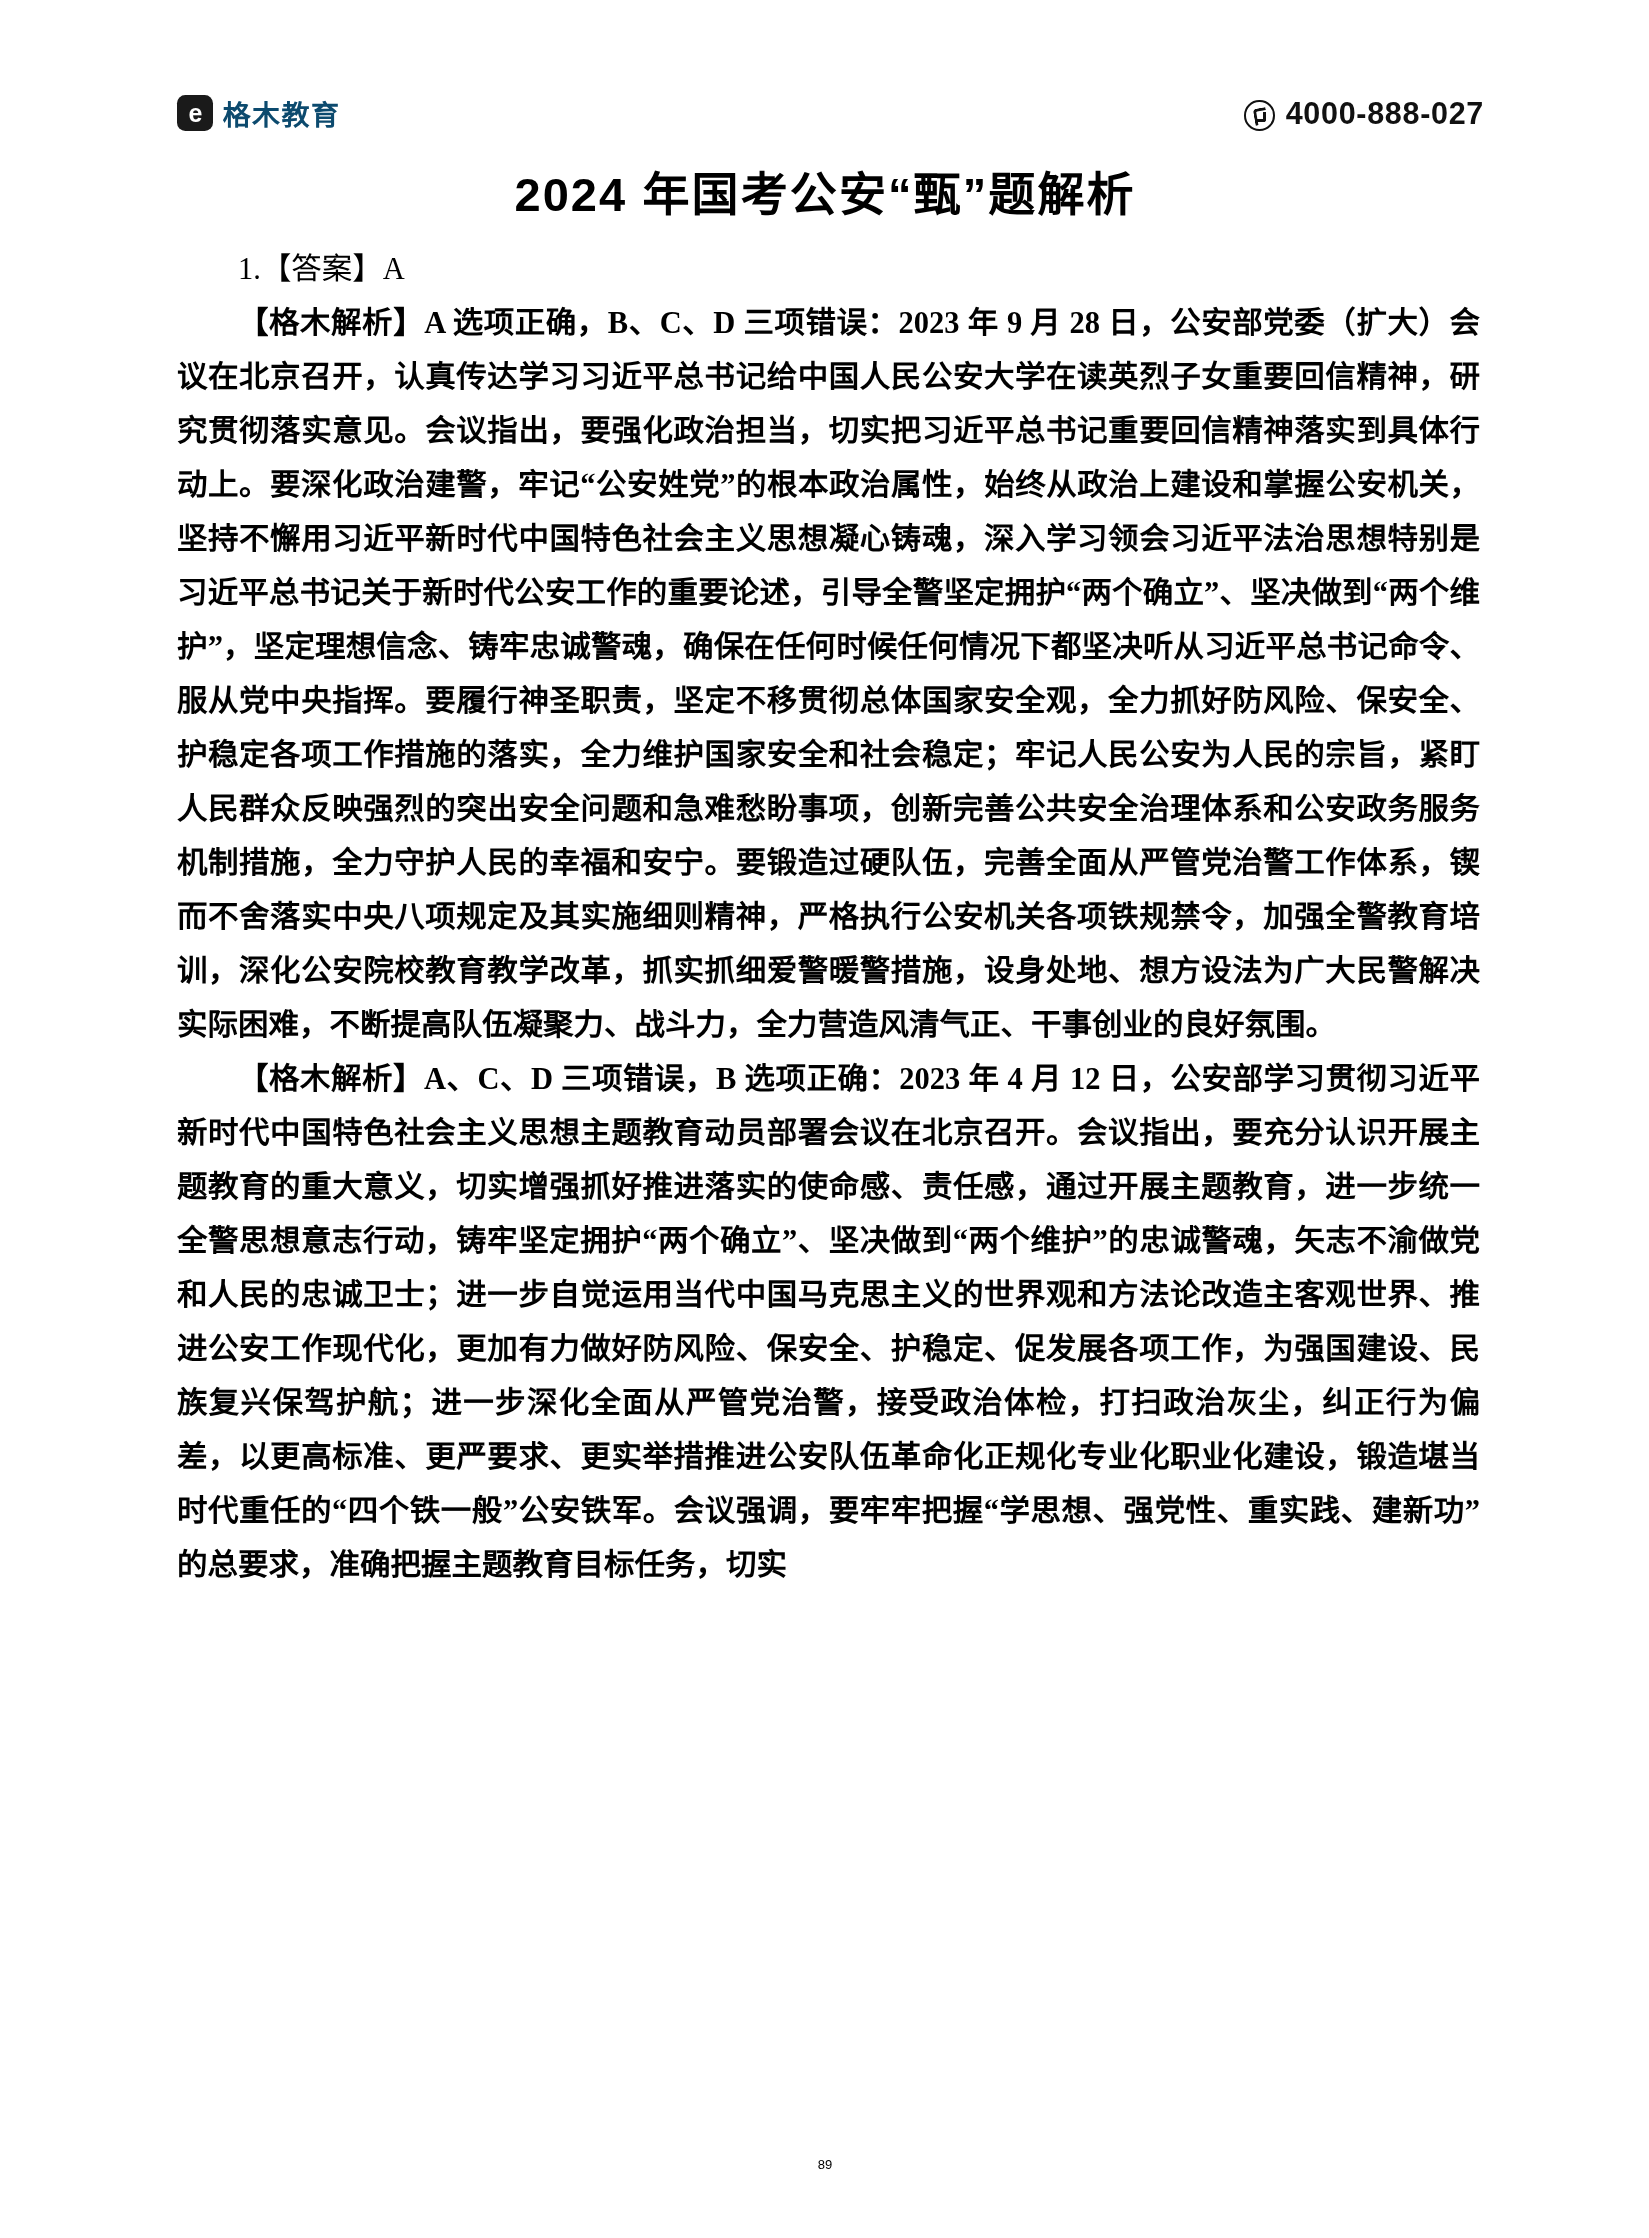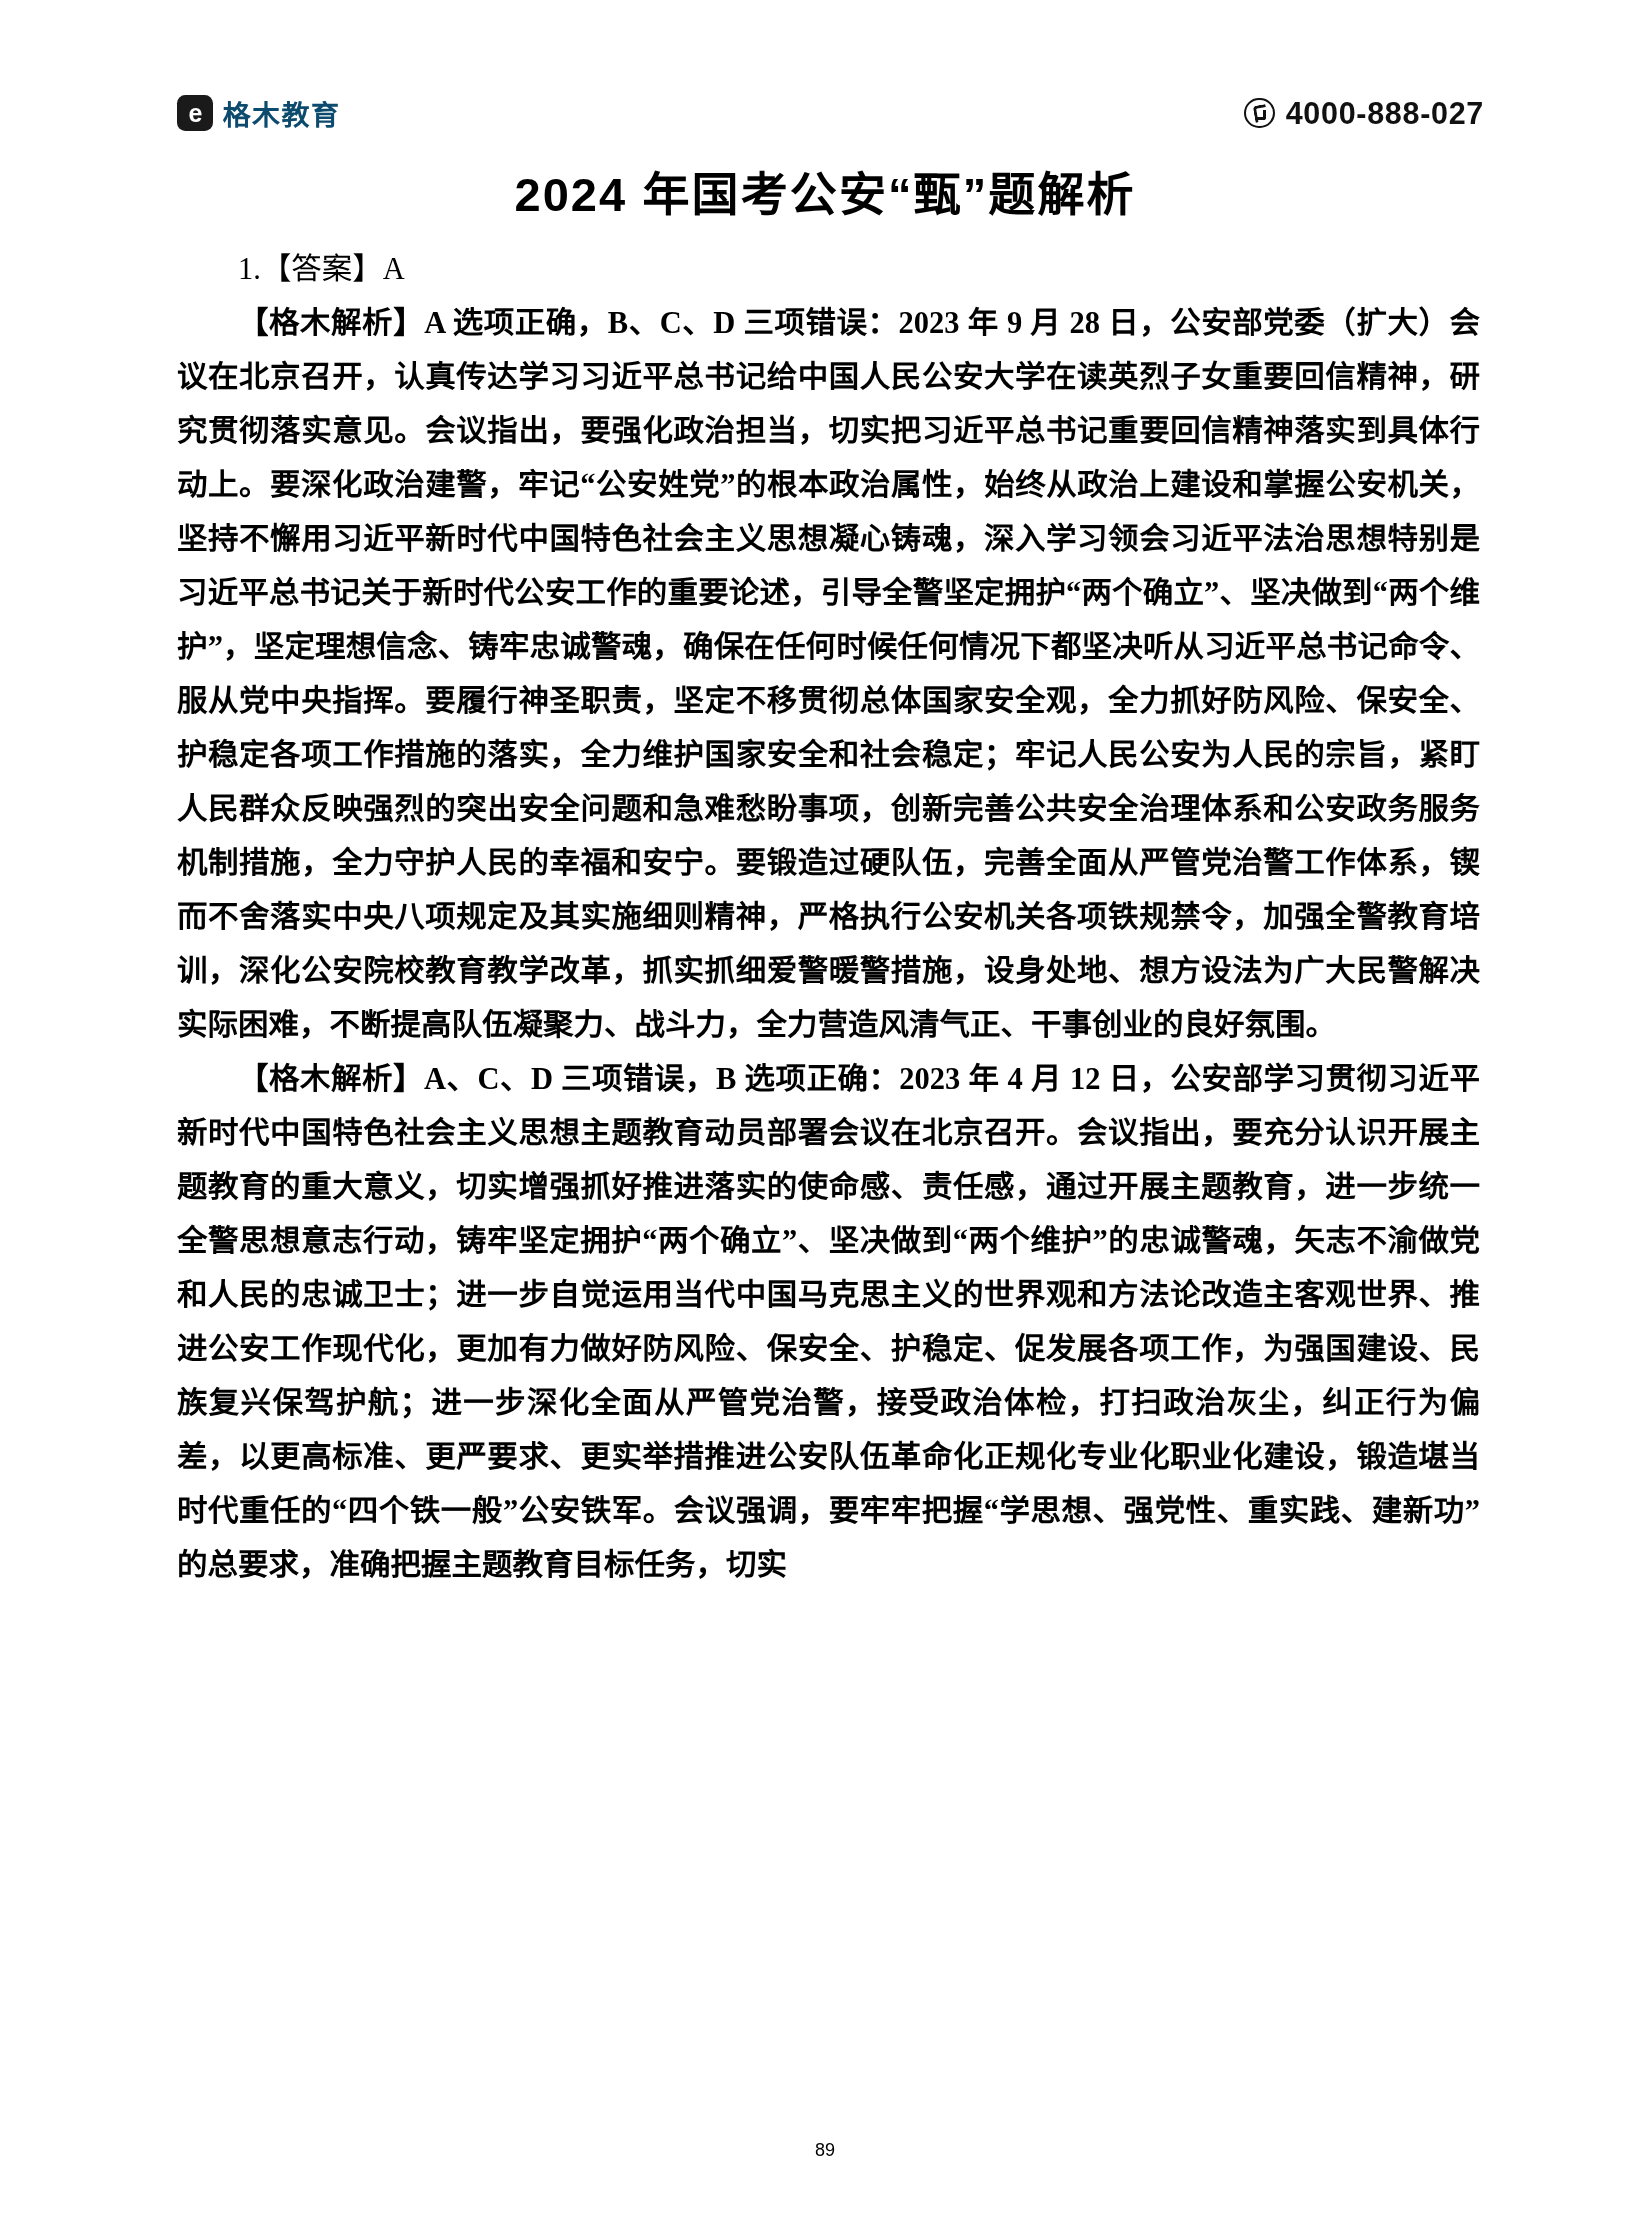--- a/index.html
+++ b/index.html
@@ -55,21 +55,21 @@
   }
   .logo-text {
     font-family: Liberation Sans, sans-serif;
     font-weight: bold;
     font-size: 28px;
     letter-spacing: 1.4px;
     color: #0c4a6e;
   }
   .hotline {
     display: flex;
-    align-items: center;
+    align-items: flex-end;
     gap: 11px;
   }
   .phone-icon {
     width: 30.5px;
     height: 30.5px;
     border: 2.8px solid #111;
     border-radius: 50%;
     position: relative;
     box-sizing: border-box;
   }
@@ -144,26 +144,26 @@
     margin: 0;
     text-indent: 61px;
     font-size: 30.5px;
     line-height: 54px;
     font-weight: bold;
   }
 
   
   .page-number {
     position: absolute;
-    bottom: 78px;
+    bottom: 67px;
     left: 0;
     width: 100%;
     text-align: center;
     font-family: "Liberation Sans", sans-serif;
-    font-size: 18px;
+    font-size: 13px;
     color: #000;
   }
 </style>
 </head>
 <body>
 
 <div class="page">
 
   <div class="header">
     <div class="logo">

